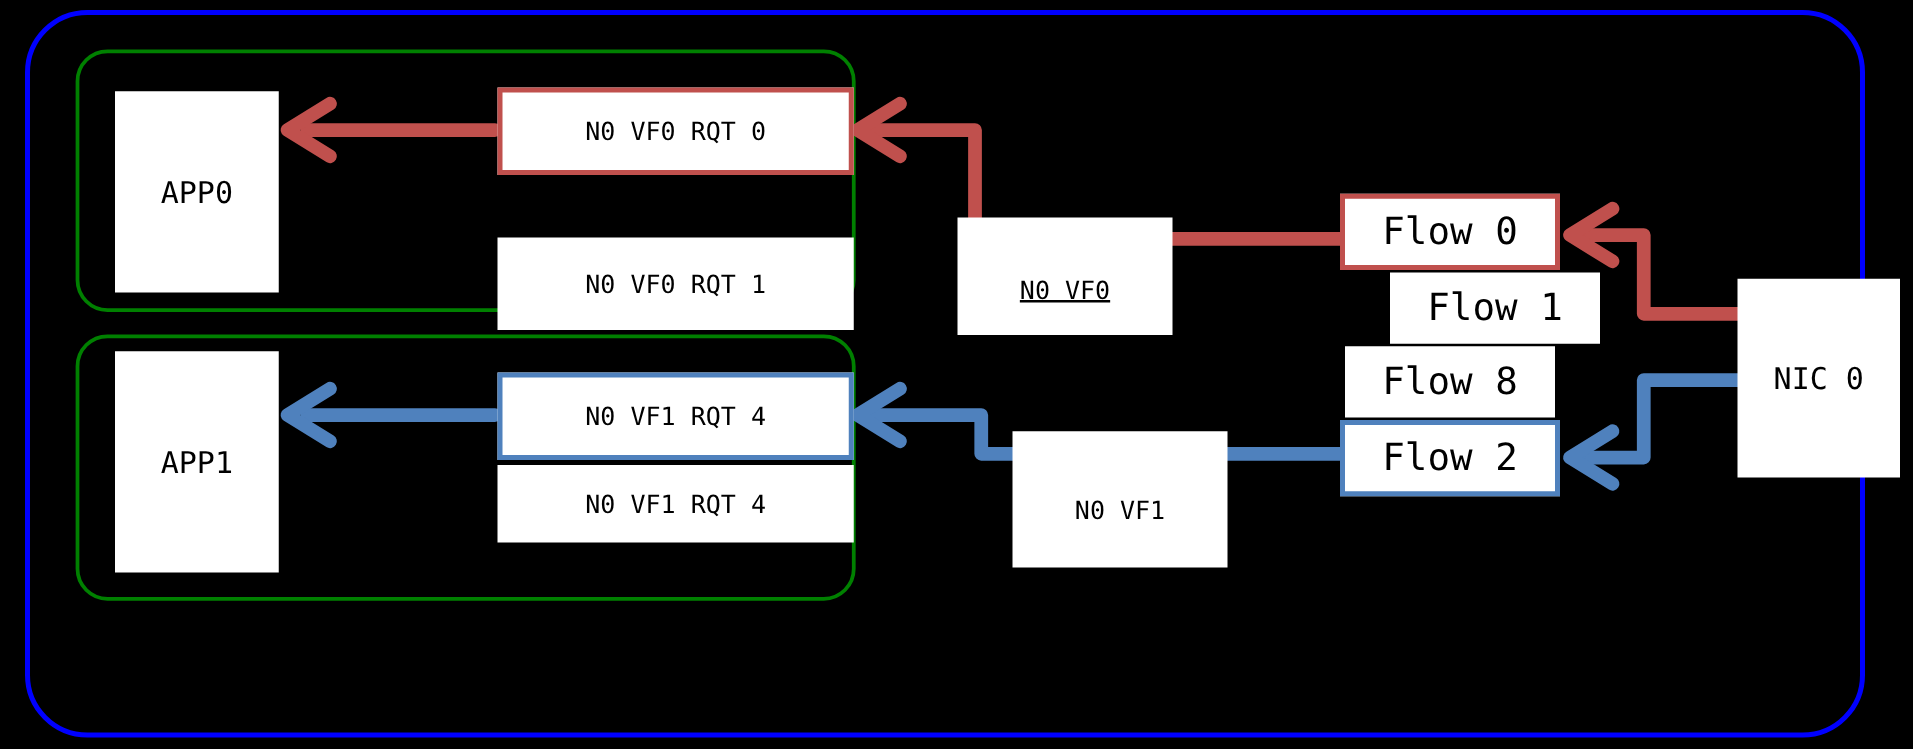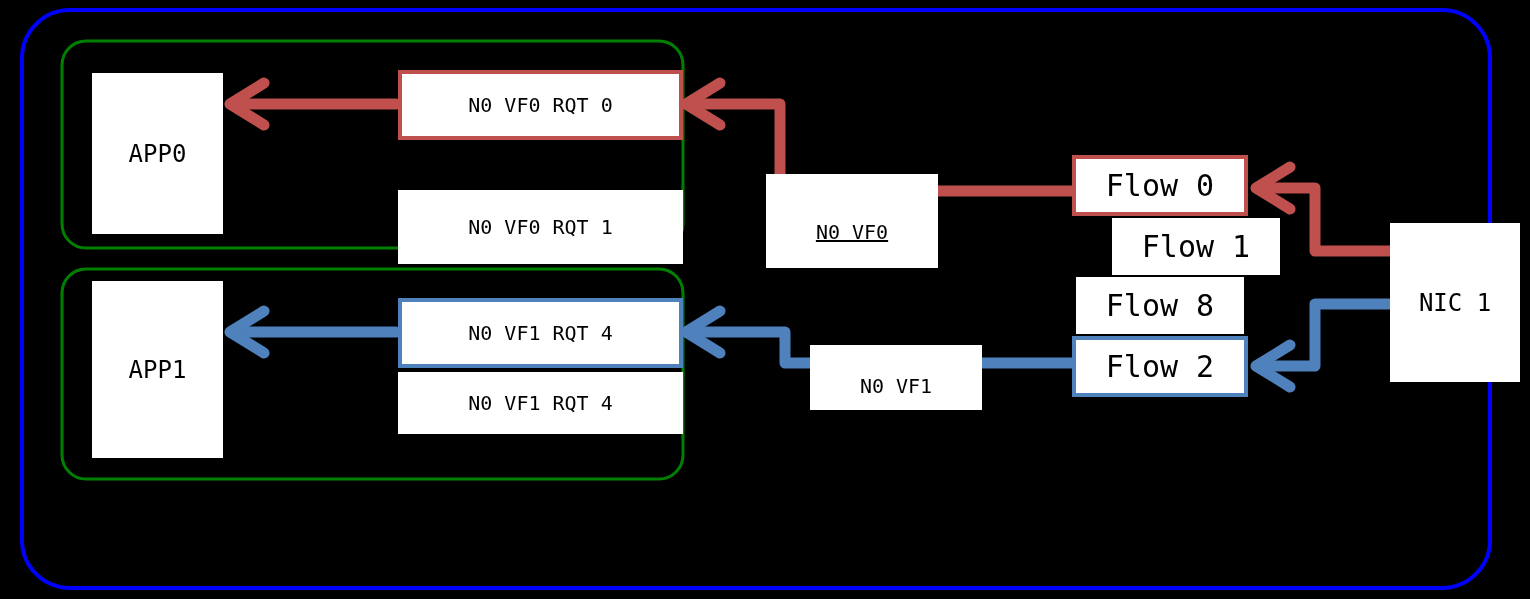--- a/index.html
+++ b/index.html
@@ -82,37 +82,37 @@
   </div>
 
   <div class="node plain" style="left:398px;top:372px;width:285px;height:62px;">
     <span class="lbl fs30">N0 VF1 RQT 4</span>
   </div>
 
   <div class="node plain" style="left:766px;top:174px;width:172px;height:94px;text-decoration:underline;">
     <span class="lbl fs30" style="margin-top:22px;">N0 VF0</span>
   </div>
 
-  <div class="node plain" style="left:810px;top:345px;width:172px;height:65px;">
+  <div class="node plain" style="left:810px;top:345px;width:172px;height:109px;">
     <span class="lbl fs30" style="margin-top:16px;">N0 VF1</span>
   </div>
 
   <div class="node red" style="left:1072px;top:155px;width:176px;height:61px;">
     <span class="lbl fs29">Flow 0</span>
   </div>
 
   <div class="node plain" style="left:1112px;top:218px;width:168px;height:57px;">
     <span class="lbl fs29">Flow 1</span>
   </div>
 
   <div class="node plain" style="left:1076px;top:277px;width:168px;height:57px;">
     <span class="lbl fs29">Flow 8</span>
   </div>
 
   <div class="node blue" style="left:1072px;top:336px;width:176px;height:61px;">
     <span class="lbl fs29">Flow 2</span>
   </div>
 
   <div class="node plain" style="left:1390px;top:223px;width:130px;height:159px;">
-    <span class="lbl fs31">NIC 1</span>
+    <span class="lbl fs31">NIC 0</span>
   </div>
 
 </div>
 
 </body></html>

